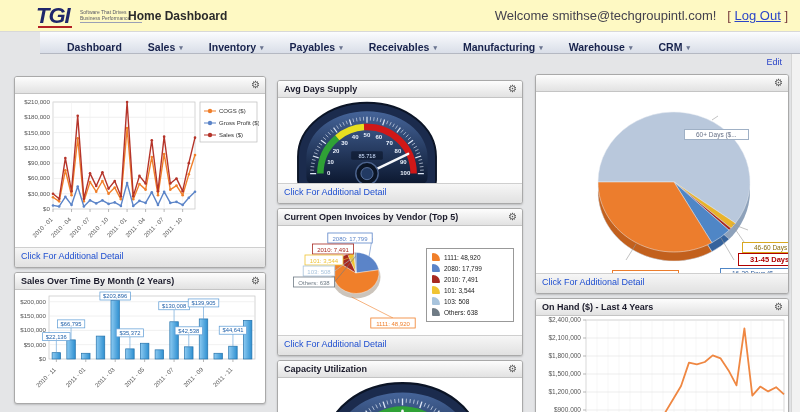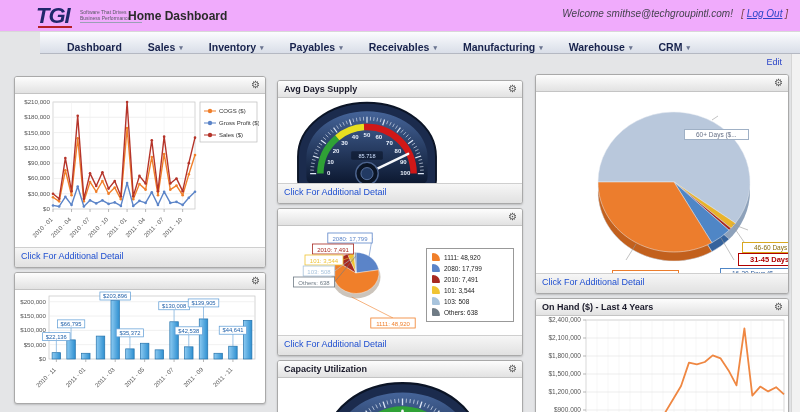--- a/index.html
+++ b/index.html
@@ -1,26 +1,26 @@
 <!DOCTYPE html>
 <html><head>
 <meta charset="utf-8">
 <style>
   * { margin:0; padding:0; box-sizing:border-box; }
   html,body { background:#e4e5e7; }
   body { font-family:"Liberation Sans", sans-serif; }
   .screen { position:relative; width:800px; height:412px; overflow:hidden; background:#e4e5e7; }
 
   
-  .topbar { position:absolute; left:0; top:0; width:800px; height:32px; background:#f0abfc; border-bottom:1px solid #d8d8d8; }
+  .topbar { position:absolute; left:0; top:0; width:800px; height:32px; background:#fef9c3; border-bottom:1px solid #d8d8d8; }
   .logo { position:absolute; left:36px; top:3px; font-size:22px; font-weight:bold; font-style:italic; color:#20276b; letter-spacing:-1px; }
   .logo-accent { position:absolute; left:38px; top:26px; width:34px; height:2px; background:#b32025; }
   .tagline { position:absolute; left:80px; top:9px; width:62px; font-size:5px; line-height:6px; color:#5a5a66; border-bottom:1px solid #9aa0b5; padding-bottom:1px; }
   .page-title { position:absolute; left:128px; top:9px; font-size:12px; font-weight:bold; color:#2b2b2b; }
-  .welcome { position:absolute; right:12px; top:8px; font-size:10px; color:#44424e;font-style:italic; }
+  .welcome { position:absolute; right:12px; top:8px; font-size:13px; color:#44424e; }
   .welcome a { color:#2b45c8; text-decoration:underline; cursor:pointer; }
   .bracket { color:#7a4040; }
 
   
   .navbar { position:absolute; left:0; top:32px; width:800px; height:22px; background:linear-gradient(#fbfcfe,#d9dee8); border-bottom:1px solid #b4b8c2; display:flex; align-items:flex-end; padding-left:14px;margin-left:40px; }
   .nav-item { font-size:10.5px; font-weight:bold; color:#17224c; padding:0 13px; cursor:pointer; white-space:nowrap; }
   .nav-caret { font-size:7px; color:#6a7490; margin-left:4px; vertical-align:1px; }
 
   .edit-link { position:absolute; right:18px; top:57px; font-size:9px; color:#2b45c8; cursor:pointer;text-align:center; }
 
@@ -207,20 +207,21 @@
           <circle cx="195" cy="41" r="2.2" fill="#b5342a"></circle>
           <text x="204" y="43" font-size="6" fill="#333">Sales ($)</text>
         </svg></div>
     <div class="pfoot">
       <a class="flink">Click For Additional Detail</a>
     </div>
   </div>
 
   <div class="panel" style="left:14px;top:272px;width:252px;height:132px">
     <div class="phead">
+      <span class="ptitle">Sales Over Time By Month (2 Years)</span>
       <span class="gear">⚙</span>
     </div>
     <div class="pbody"><svg width="244" height="113">
           <defs>
             <linearGradient id="bg1" x1="0" y1="0" x2="1" y2="0">
               <stop offset="0%" stop-color="#8ecbf2"></stop>
               <stop offset="100%" stop-color="#2e8fd0"></stop>
             </linearGradient>
           </defs>
           <rect x="34" y="6" width="206" height="63" fill="#fff" stroke="#c4c4c4" stroke-width="0.7"></rect>
@@ -373,20 +374,21 @@
           <circle cx="80" cy="80" r="12" fill="#0b1526" stroke="#4d6590" stroke-width="1.5"></circle>
           <circle cx="80" cy="80" r="6.5" fill="#223a63" stroke="#6c86b5" stroke-width="0.8"></circle>
         </svg></div>
     <div class="pfoot">
       <a class="flink">Click For Additional Detail</a>
     </div>
   </div>
 
   <div class="panel" style="left:277px;top:208px;width:246px;height:148px">
     <div class="phead">
+      <span class="ptitle">Current Open Invoices by Vendor (Top 5)</span>
       <span class="gear">⚙</span>
     </div>
     <div class="pbody"><svg width="244" height="112">
           <ellipse cx="78" cy="51" rx="24.5" ry="21.5" fill="rgba(110,85,60,.35)"></ellipse>
           <path d="M78,47 L78,26.5 A23,20.5 0 0 1 100.72999948449453,43.86809254944492 Z" fill="#5b84c8" stroke="#fafafa" stroke-width="0.4"></path>
           <path d="M78,47 L100.72999948449453,43.86809254944492 A23,20.5 0 1 1 59.027219887336194,35.41189118885374 Z" fill="#f07f2a" stroke="#fafafa" stroke-width="0.4"></path>
           <path d="M78,47 L59.027219887336194,35.41189118885374 A23,20.5 0 0 1 69.60811818132268,27.913256498799207 Z" fill="#a72921" stroke="#fafafa" stroke-width="0.4"></path>
           <path d="M78,47 L69.60811818132268,27.913256498799207 A23,20.5 0 0 1 75.90389852749458,26.585309497904063 Z" fill="#f0c433" stroke="#fafafa" stroke-width="0.4"></path>
           <path d="M78,47 L75.90389852749458,26.585309497904063 A23,20.5 0 0 1 76.83194170106488,26.52645315818308 Z" fill="#a8c4dd" stroke="#fafafa" stroke-width="0.4"></path>
           <path d="M78,47 L76.83194170106488,26.52645315818308 A23,20.5 0 0 1 78,26.5 Z" fill="#6f7b85" stroke="#fafafa" stroke-width="0.4"></path>

